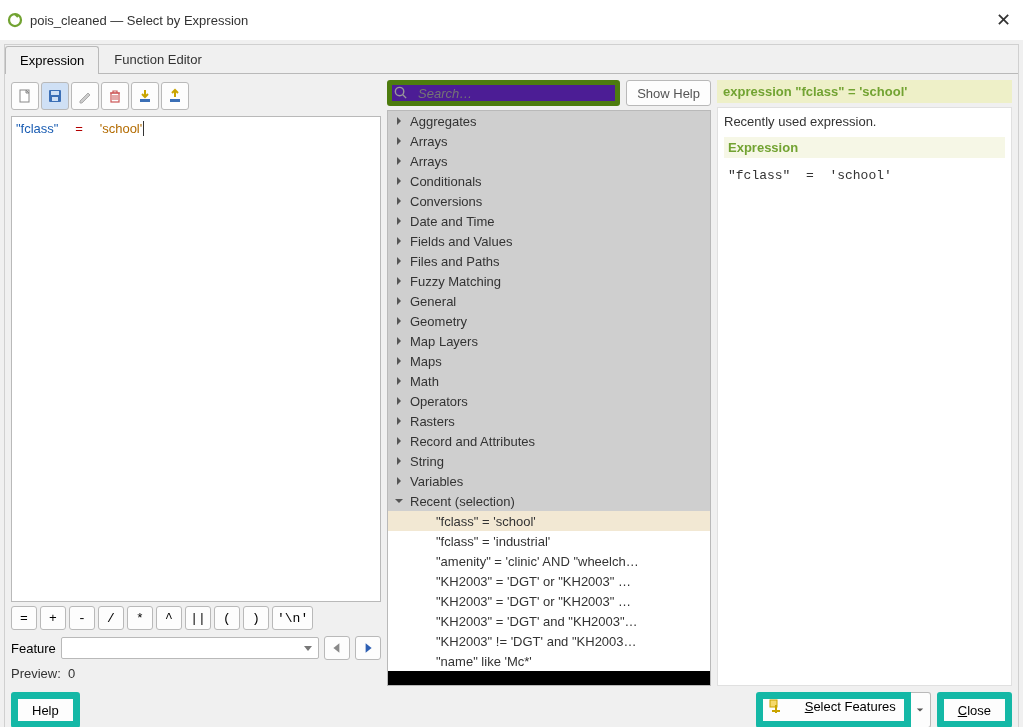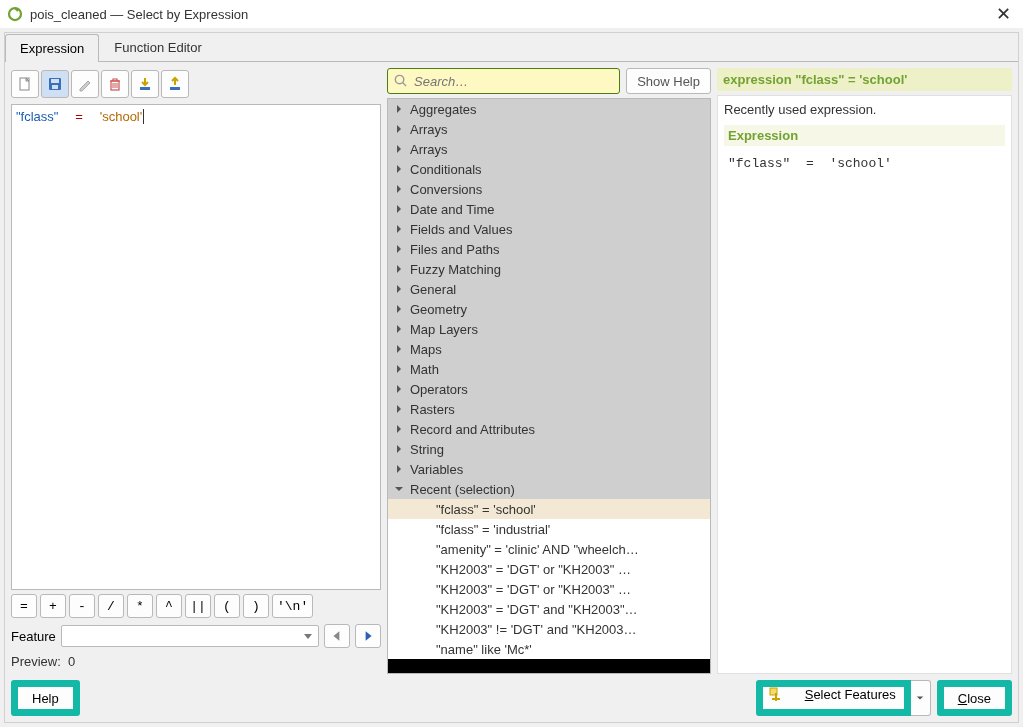--- a/index.html
+++ b/index.html
@@ -1,19 +1,19 @@
 <!DOCTYPE html>
 <html><head>
 <meta charset="utf-8">
 <style>
 * { box-sizing: border-box; margin: 0; padding: 0; font-family: "Segoe UI", Tahoma, sans-serif; font-size: 13px; }
 body { background: #f0f0f0; width: 1023px; height: 727px; overflow: hidden; position: relative; }
 
 
-.titlebar { display: flex; align-items: center; height: 28px; padding: 0 6px; background: #fff; }
+.titlebar { display: flex; align-items: center; height: 40px; padding: 0 6px; background: #fff; }
 .titlebar .app-icon { width: 18px; height: 18px; margin-right: 6px; }
 .titlebar .title { flex: 1; color: #333; }
 .titlebar .close-x { font-size: 18px; color: #333; cursor: pointer; padding: 0 6px; }
 
 
 .frame { border: 1px solid #d0d0d0; margin: 4px; background: #f0f0f0; height: calc(100% - 36px); display: flex; flex-direction: column; }
 
 
 .tabs { display: flex; border-bottom: 1px solid #b9b9b9; background: #f0f0f0; }
 .tab { padding: 6px 14px; border: 1px solid transparent; border-bottom: none; cursor: pointer; }
@@ -49,21 +49,21 @@
 .feature-row .combo::after { content: ""; position: absolute; right: 6px; top: 8px; border-left: 4px solid transparent; border-right: 4px solid transparent; border-top: 5px solid #777; }
 .navbtn { width: 26px; height: 24px; border: 1px solid #b9b9b9; background: #fdfdfd; border-radius: 3px; display:flex; align-items:center; justify-content:center; cursor:pointer; }
 .navbtn svg { width: 12px; height: 12px; }
 
 
 .preview-row { height: 20px; color: #333; }
 
 
 .mid-top { display: flex; gap: 6px; align-items: center; }
 .search-wrap { flex: 1; position: relative; }
-.search-input { width: 100%; height: 26px; border: 1px solid #4d7c0f; border-radius: 3px; padding: 0 6px 0 26px; font-style: italic; color: #888; background:#fef9c3; }
+.search-input { width: 100%; height: 26px; border: 5px solid #4d7c0f; border-radius: 3px; padding: 0 6px 0 26px; font-style: italic; color: #888; background:#4c1d95; }
 .search-wrap .mag { position: absolute; left: 6px; top: 5px; width: 15px; height: 15px; color: #888; }
 .show-help-btn { height: 26px; padding: 0 10px; border: 1px solid #b9b9b9; background: #fdfdfd; border-radius: 3px; cursor: pointer; color:#555; }
 
 
 .tree-wrap { flex: 1; border: 1px solid #b9b9b9; background: #000000; overflow-y: scroll; position: relative; }
 .tree { background: #cfcfcf; }
 .tree-row { display: flex; align-items: center; height: 20px; padding-left: 6px; cursor: pointer; }
 .tree-row.white { background: #fff; }
 .tree-row.sel { background: #f2e8d3; }
 .expander { width: 10px; display: inline-flex; justify-content: center; margin-right: 6px; color:#555; }

